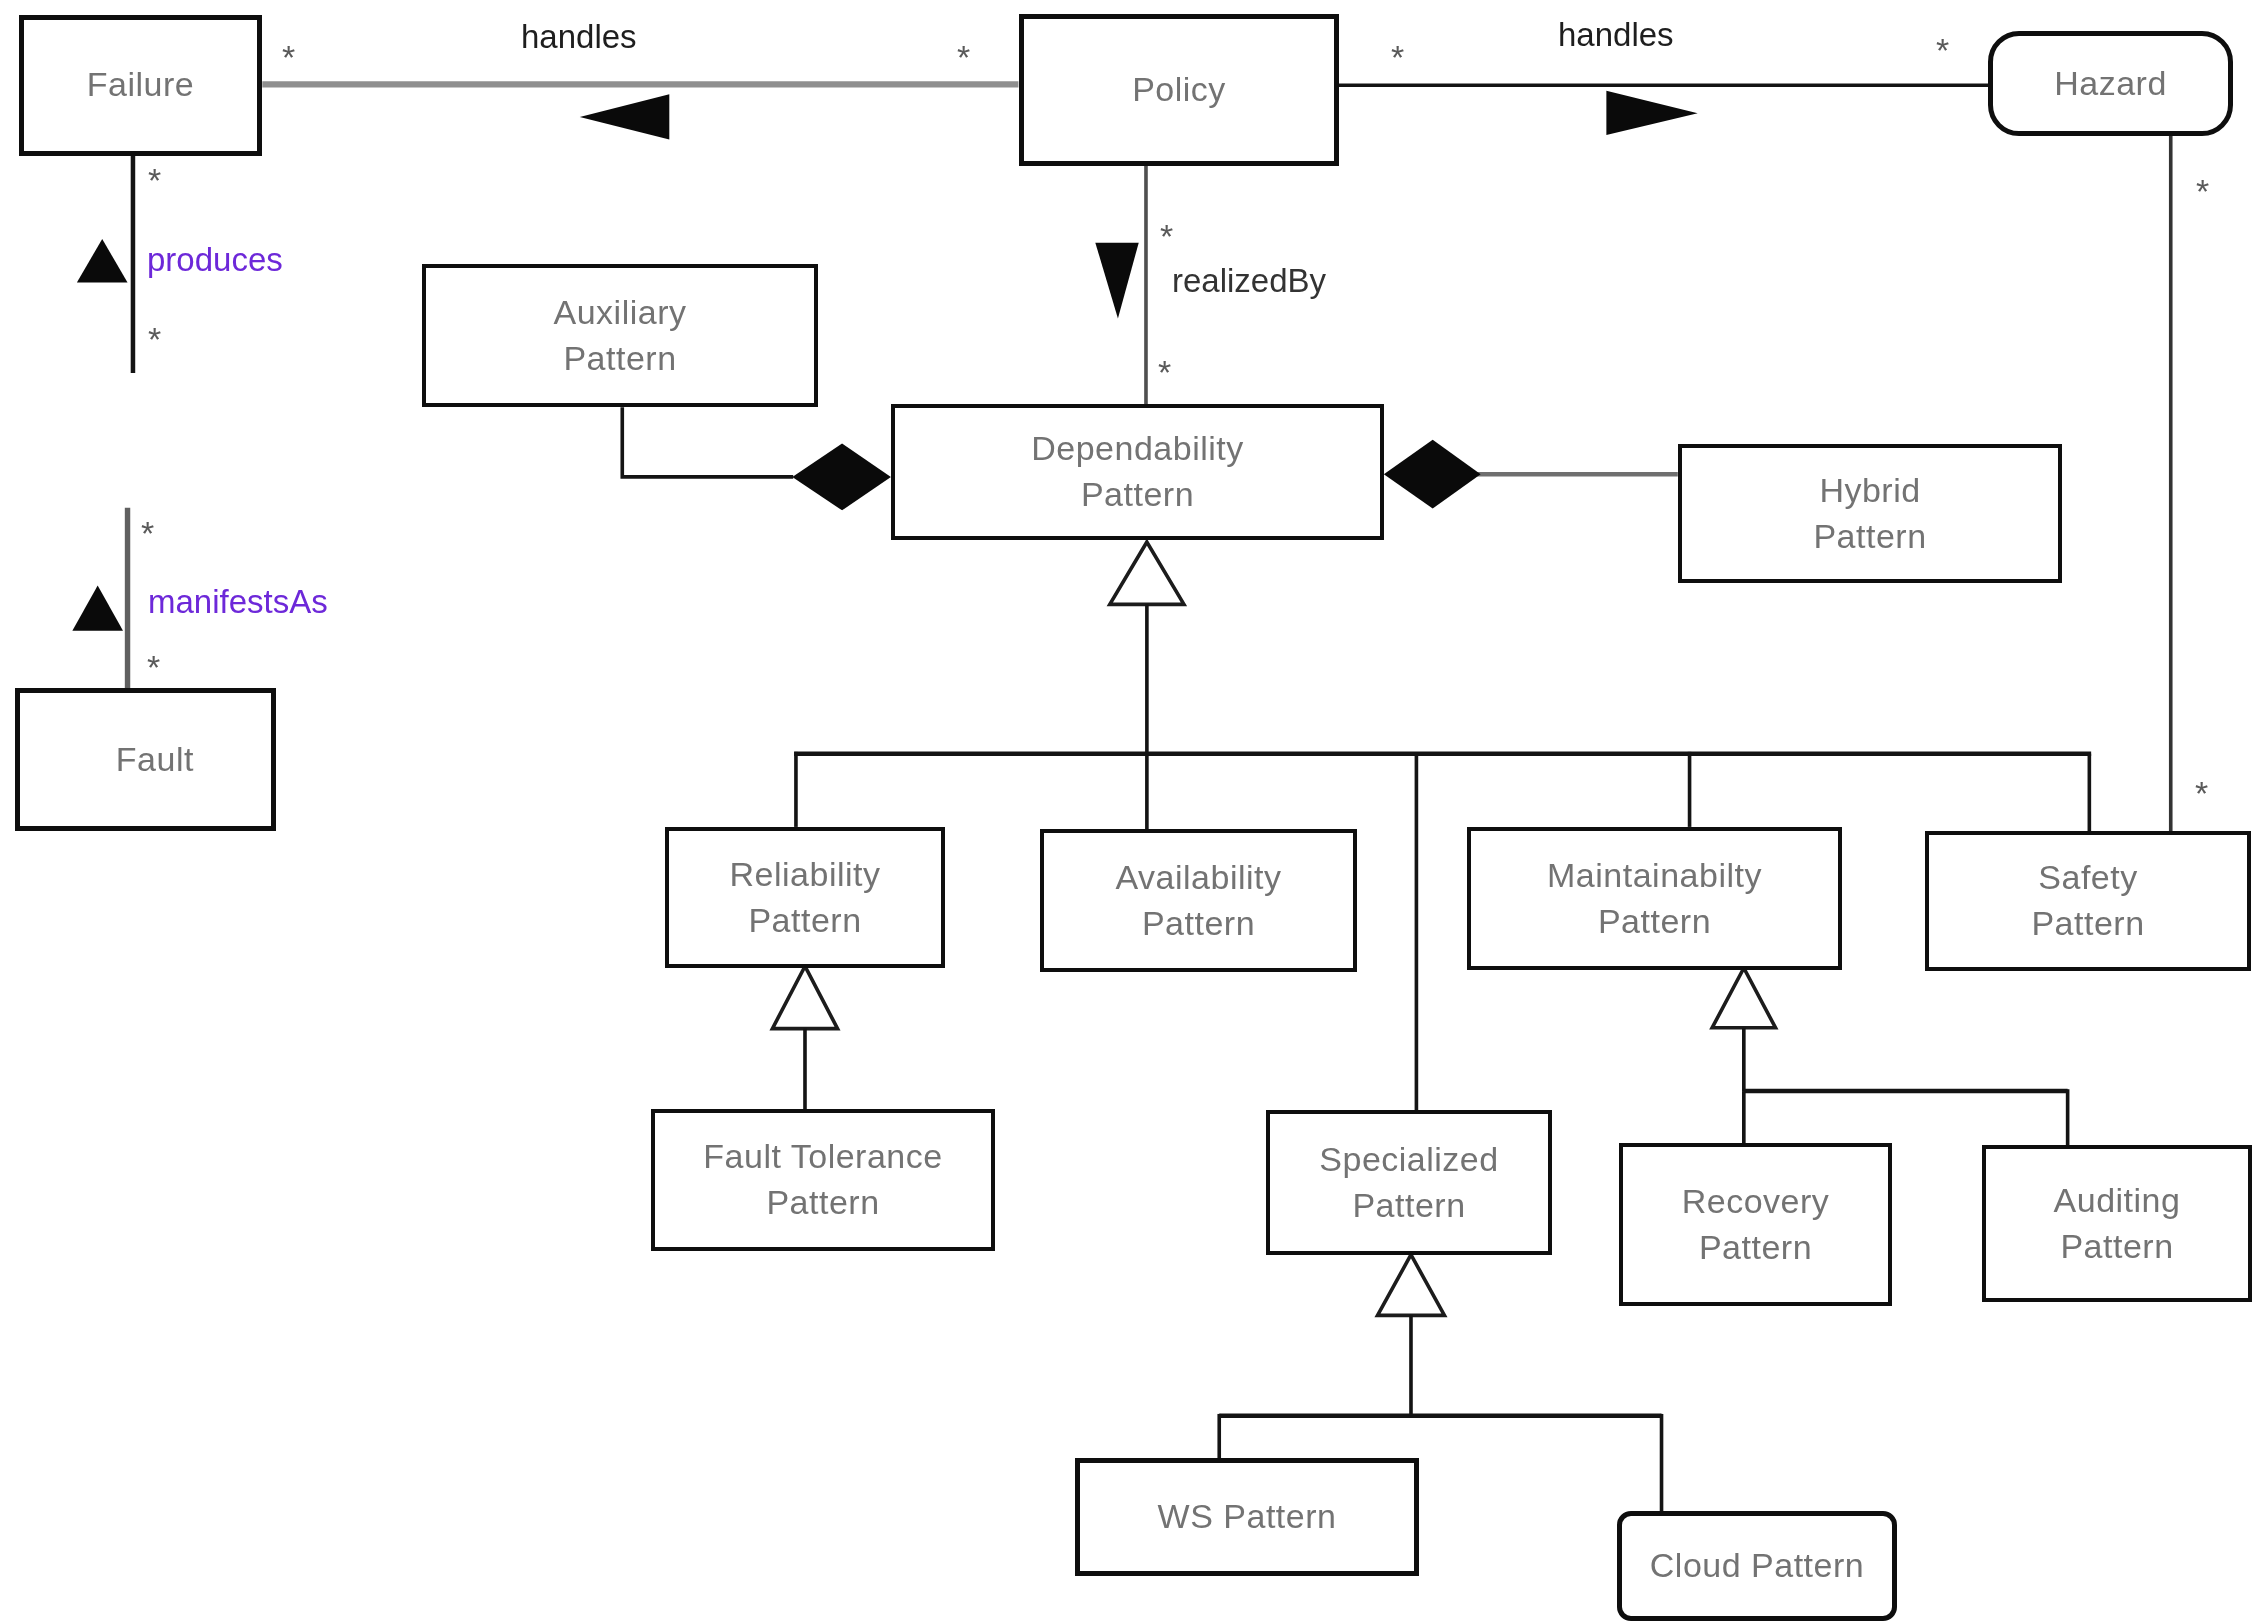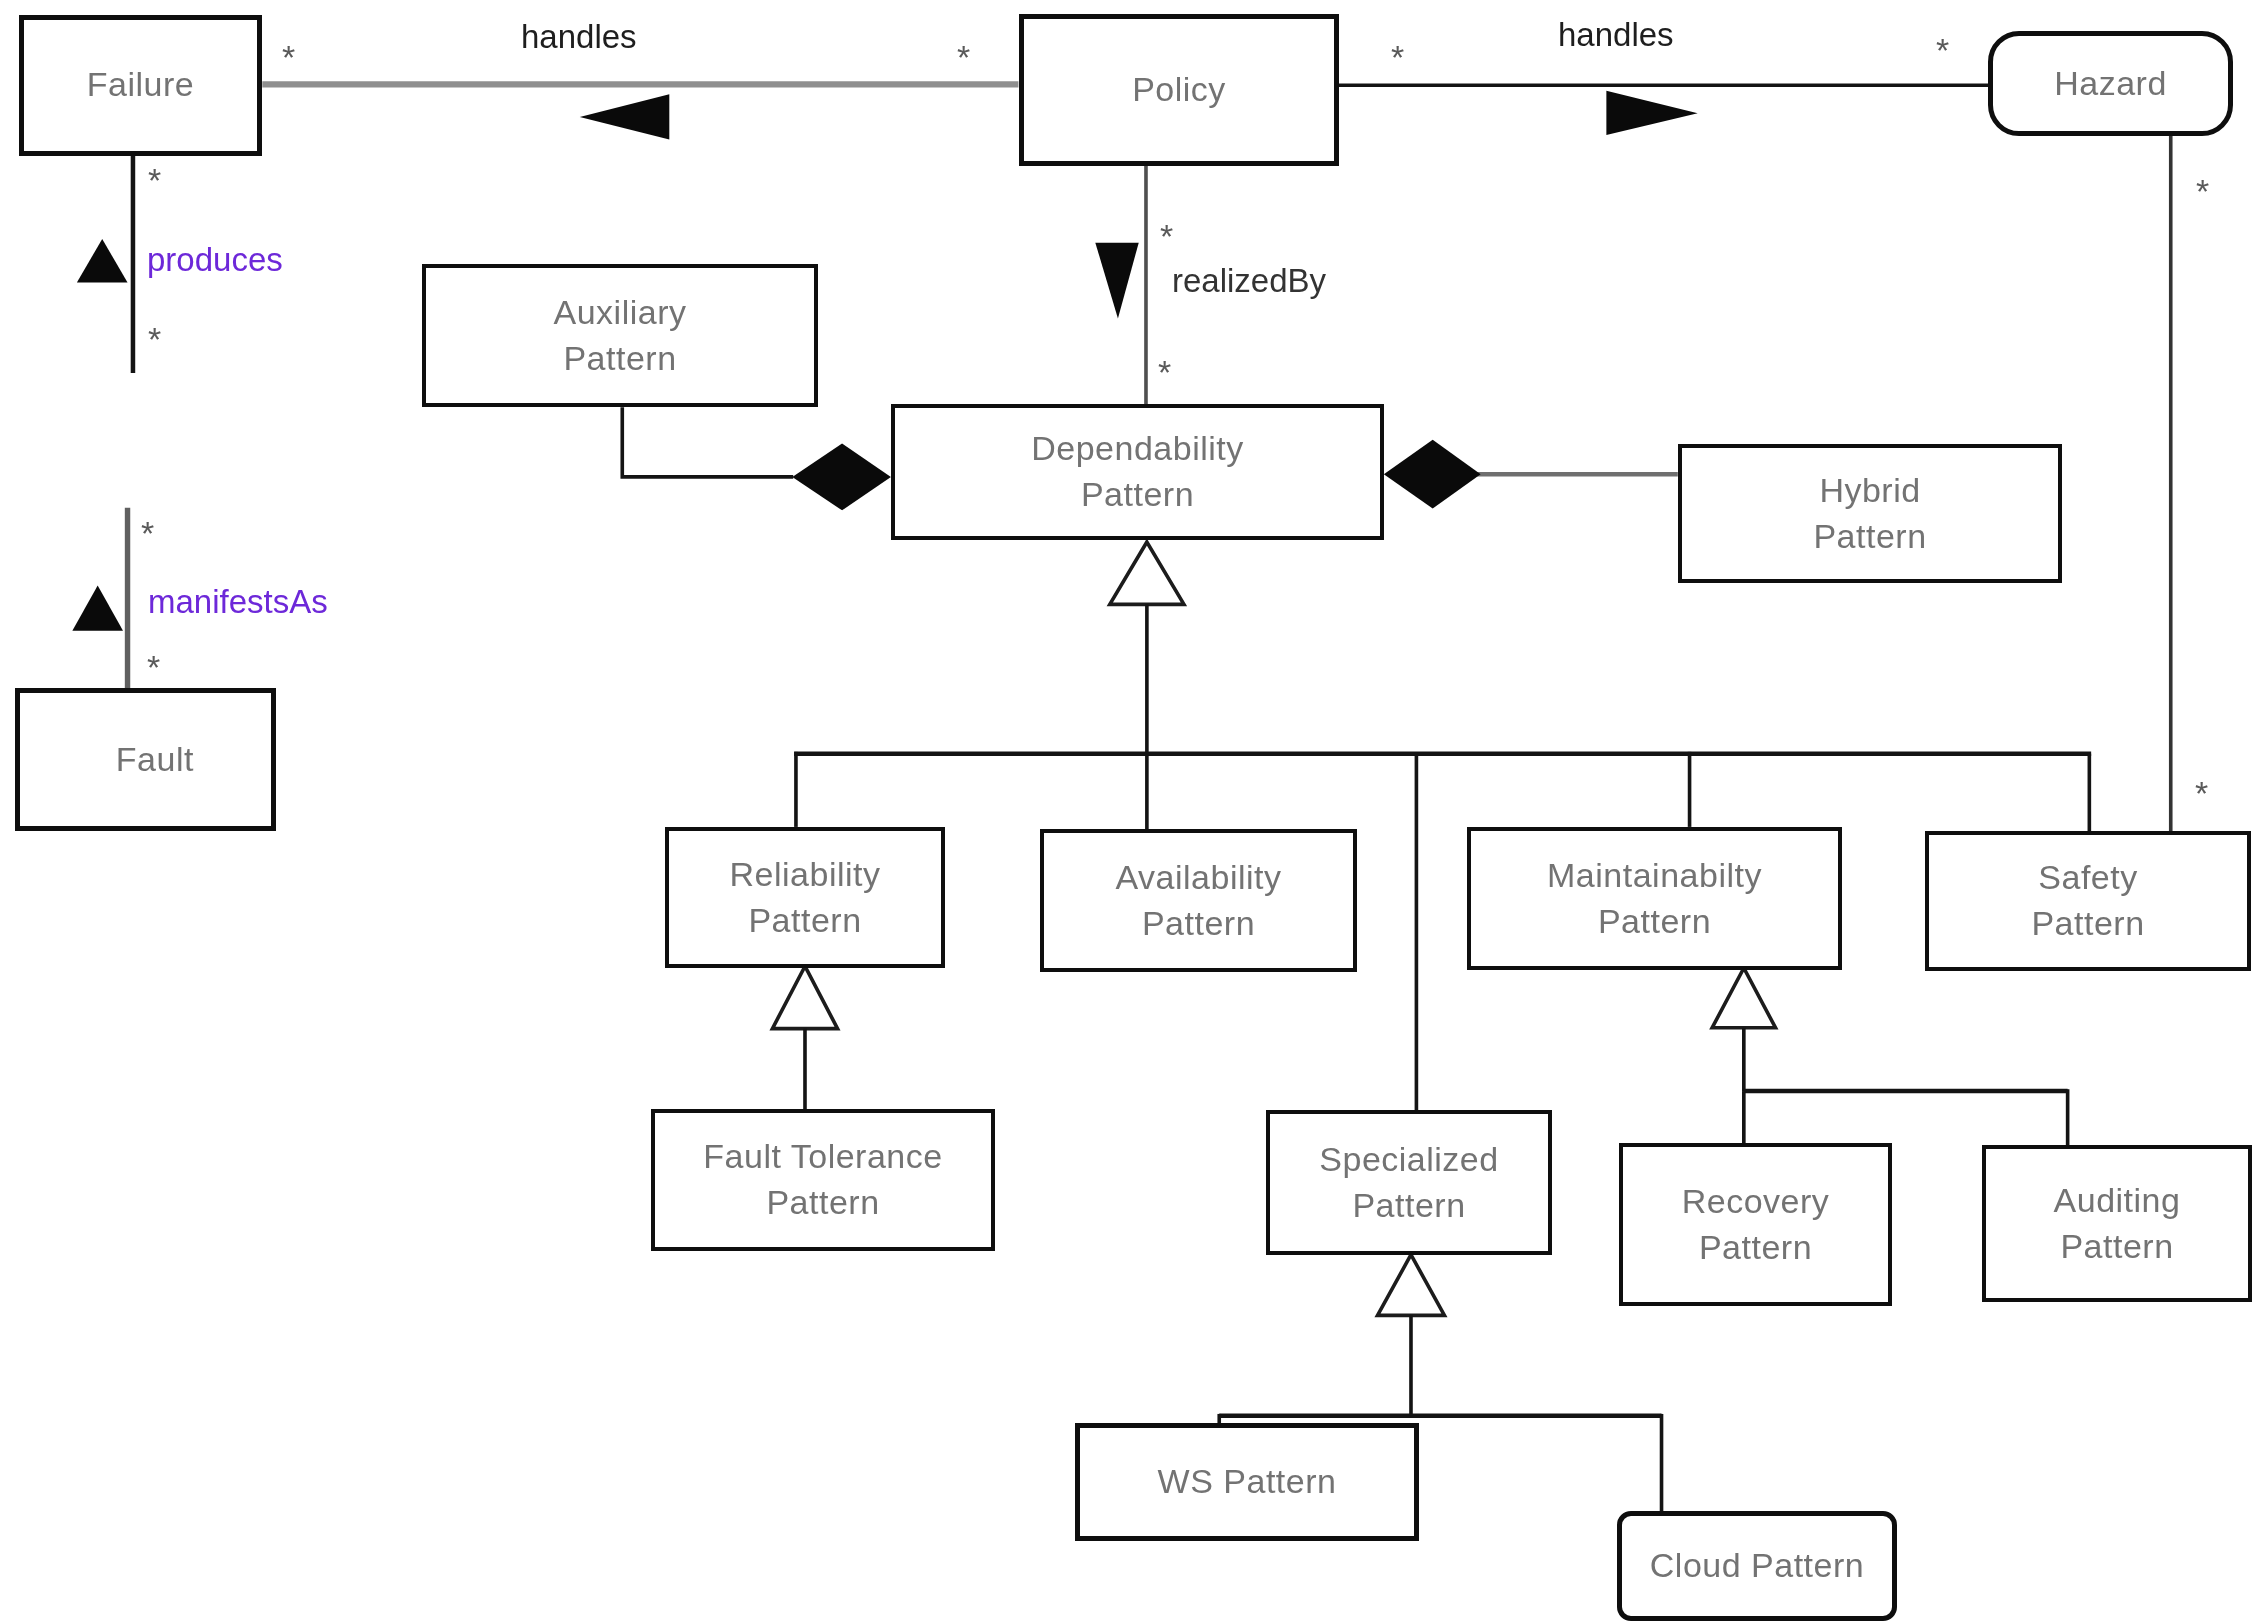--- a/index.html
+++ b/index.html
@@ -150,21 +150,21 @@
 Pattern</span>
   </div>
   <div class="cls" style="left:1619px;top:1143px;width:273px;height:163px;">
     <span class="lbl">Recovery
 Pattern</span>
   </div>
   <div class="cls" style="left:1982px;top:1145px;width:270px;height:157px;">
     <span class="lbl">Auditing
 Pattern</span>
   </div>
-  <div class="cls" style="left:1075px;top:1423px;width:344px;height:118px;border-width:5.4px;">
+  <div class="cls" style="left:1075px;top:1458px;width:344px;height:118px;border-width:5.4px;">
     <span class="lbl">WS Pattern</span>
   </div>
   <div class="cls" style="left:1617px;top:1511px;width:280px;height:110px;border-width:5.4px;border-radius:14px;">
     <span class="lbl">Cloud Pattern</span>
   </div>
 
   <div class="rel-label dark" style="left:521px;top:18px;">handles</div>
   <div class="rel-label dark" style="left:1558px;top:16.3px;">handles</div>
   <div class="rel-label" style="left:147px;top:241px;">produces</div>
   <div class="rel-label" style="left:148px;top:583px;">manifestsAs</div>

